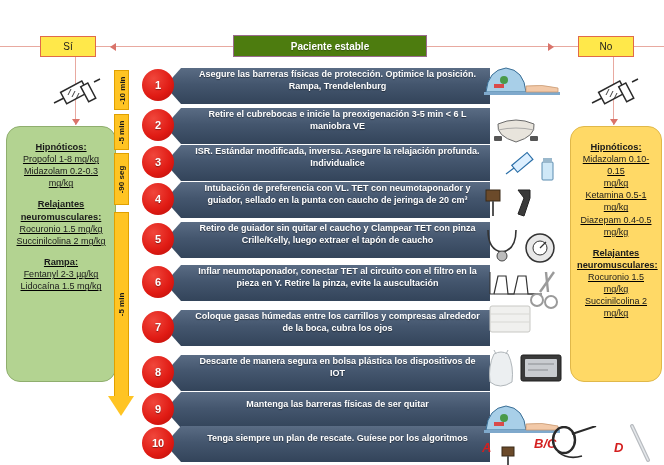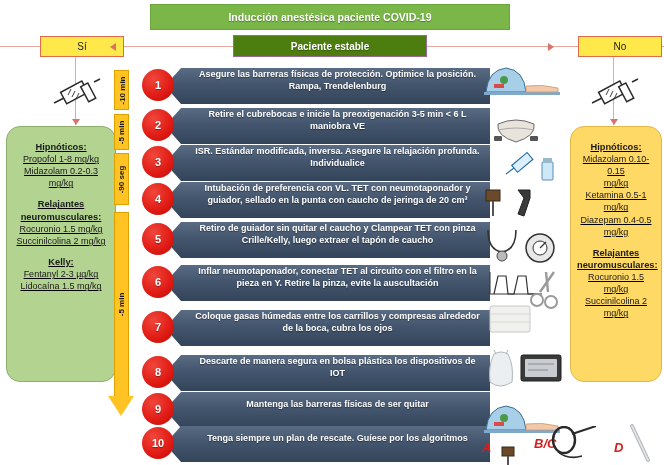--- a/index.html
+++ b/index.html
@@ -21,21 +21,21 @@
   }
   .stable-box {
     position: absolute; left: 233px; top: 35px; width: 194px; height: 22px;
     background: #4d7c0f; border: 1.5px solid #9a6b8e;
     display: flex; align-items: center; justify-content: center;
     color: #ffffff; font-size: 10px; font-weight: bold;
     text-shadow: 0 1px 1px rgba(0,0,0,.3);
     z-index: 4;
   }
   .decision-box {
-    position: absolute; top: 36px; width: 84px; height: 21px;
+    position: absolute; top: 36px; width: 56px; height: 21px;
     background: #ffe84a; border: 1.5px solid #e06a4a;
     display: flex; align-items: center; justify-content: center;
     font-size: 10px; color: #1a1a1a; z-index: 4;
   }
   .decision-left  { left: 40px; }
   .decision-right { left: 578px; }
 
   
   .hline {
     position: absolute; top: 46px; height: 1.4px; background: #e8a9a0; z-index: 1;
@@ -138,21 +138,20 @@
 
   <div class="hline hline-l"></div>
   <div class="hline hline-r"></div>
   <div class="arrow-in ai-l"></div>
   <div class="arrow-in ai-r"></div>
   <div class="vline vline-l"></div>
   <div class="vline vline-r"></div>
   <div class="arrowhead ah-l"></div>
   <div class="arrowhead ah-r"></div>
 
-  <div class="title-box">Inducción anestésica paciente COVID-19</div>
   <div class="stable-box">Paciente estable</div>
   <div class="decision-box decision-left">Sí</div>
   <div class="decision-box decision-right">No</div>
 
   <svg class="syringe syr-l" width="56" height="46" viewBox="0 0 56 46">
     <g stroke="#2a2a2a" stroke-width="1.5" fill="#ffffff">
       <rect x="16" y="16" width="24" height="13" transform="rotate(-28 28 22)"></rect>
       <rect x="38" y="14" width="8" height="17" transform="rotate(-28 42 22)"></rect>
       <line x1="8" y1="33" x2="18" y2="28"></line>
       <line x1="48" y1="12" x2="54" y2="9"></line>
@@ -184,21 +183,21 @@
       <div class="ln">Midazolam 0.2-0.3</div>
       <div class="ln">mg/kg</div>
     </div>
     <div class="grp">
       <div class="hd">Relajantes</div>
       <div class="hd">neuromusculares:</div>
       <div class="ln">Rocuronio 1.5 mg/kg</div>
       <div class="ln">Succinilcolina 2 mg/kg</div>
     </div>
     <div class="grp">
-      <div class="hd">Kelly:</div>
+      <div class="hd">Rampa:</div>
       <div class="ln">Fentanyl 2-3 µg/kg</div>
       <div class="ln">Lidocaína 1.5 mg/kg</div>
     </div>
   </div>
 
   <div class="drug-box drug-right">
     <div class="grp">
       <div class="hd">Hipnóticos:</div>
       <div class="ln">Midazolam 0.10-0.15</div>
       <div class="ln">mg/kg</div>

